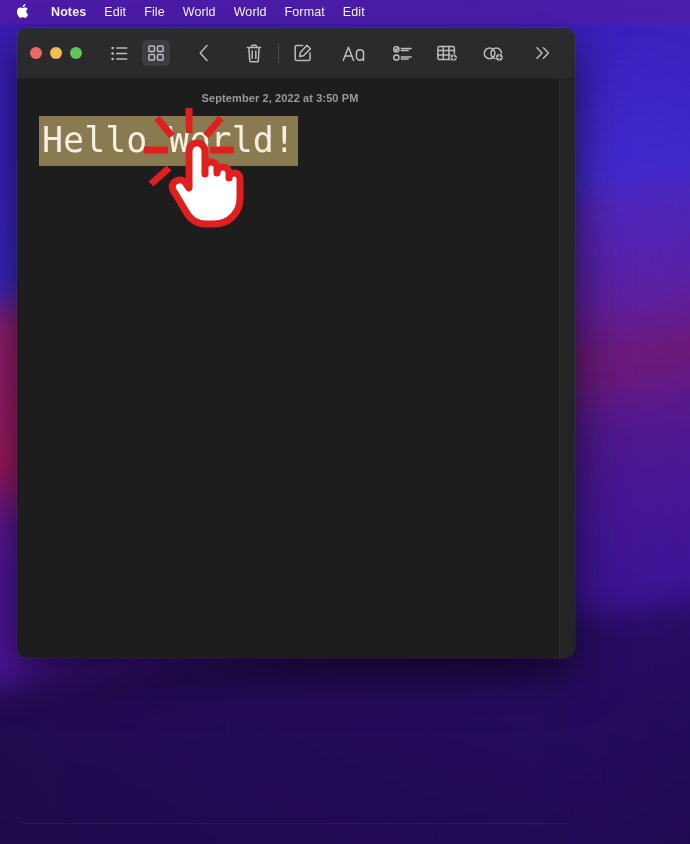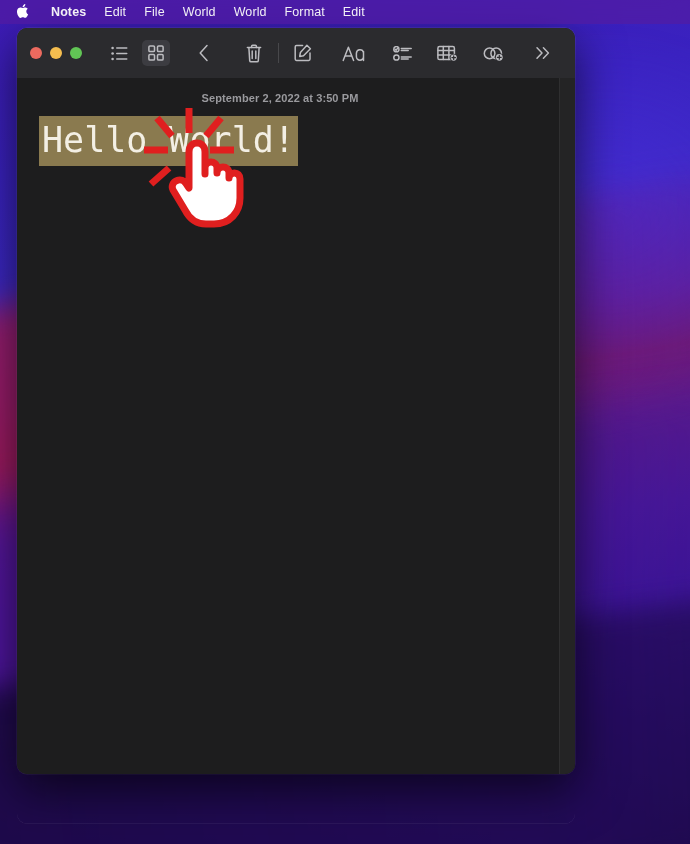--- a/index.html
+++ b/index.html
@@ -107,21 +107,21 @@
     cursor: default;
   }
   #menubar .mi.app-name { font-weight: bold; }
 
   
   #notes-window {
     position: absolute;
     left: 17px;
     top: 28px;
     width: 558px;
-    height: 746px;
+    height: 630px;
     background: #1f1f21;
     border-radius: 10px;
     box-shadow: 0 16px 48px rgba(0,0,0,0.65), 0 0 0 0.5px rgba(255,255,255,0.14);
     overflow: hidden;
     z-index: 30;
     display: flex;
     flex-direction: column;
   }
 
   

